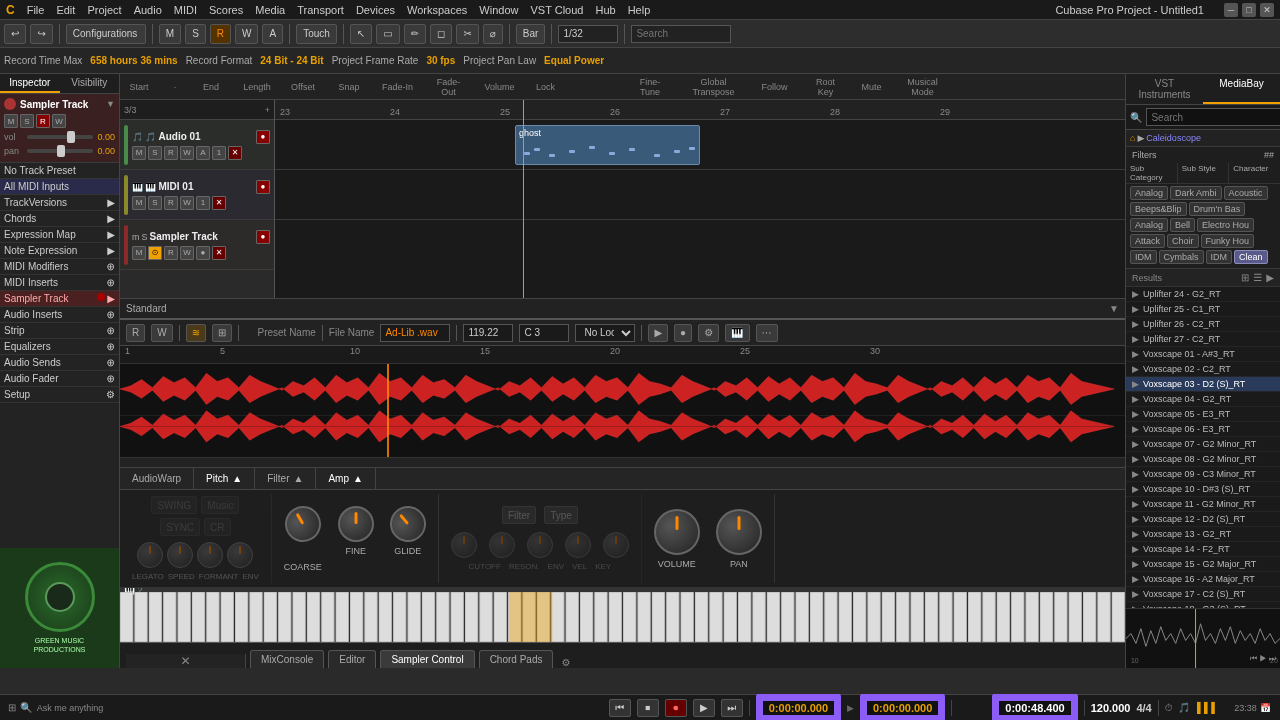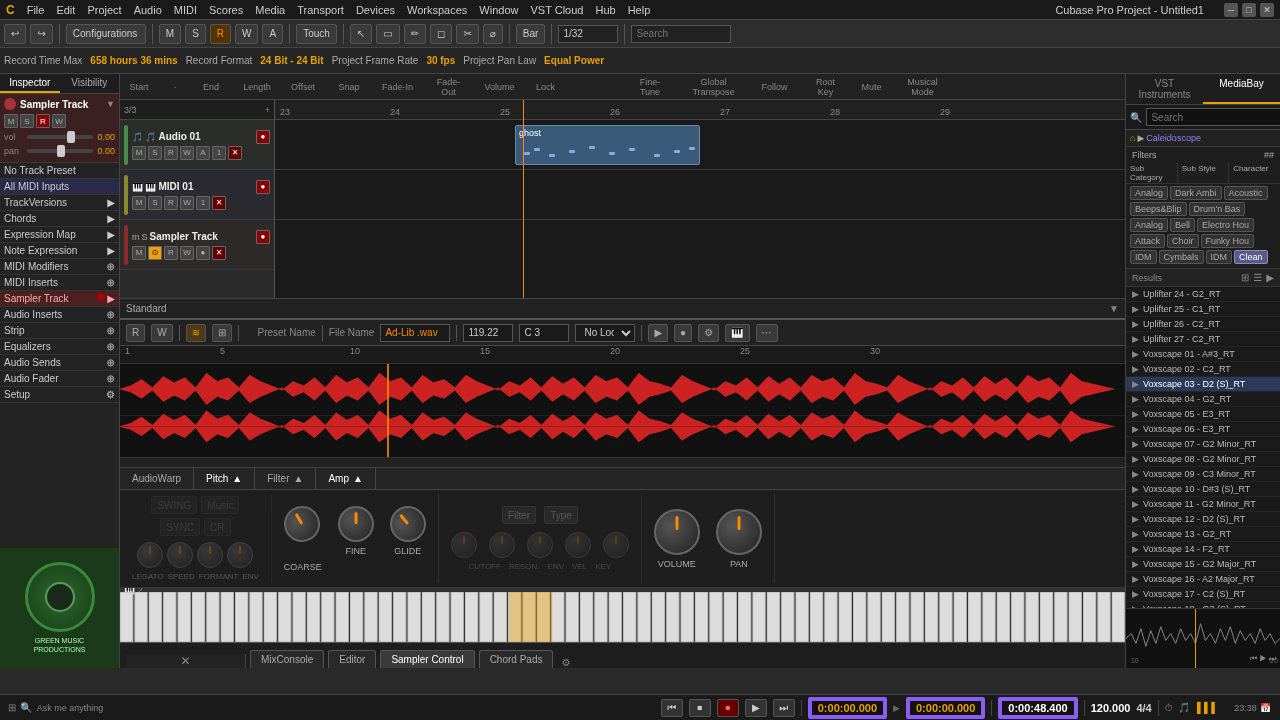--- a/index.html
+++ b/index.html
@@ -606,21 +606,21 @@
       cursor: pointer;
       font-size: 10px;
       border-radius: 2px;
     }
     .transport-time {
       color: #e8a000;
       font-size: 11px;
       font-weight: bold;
       background: #111;
       padding: 1px 6px;
-      border: 4px solid #8b5cf6;
+      border: 7px solid #8b5cf6;
       border-radius: 2px;
     }
     .transport-bpm {
       color: #fff;
       font-size: 11px;
       font-weight: bold;
     }
 
     .scrollbar-h {
       height: 10px;
@@ -1112,21 +1112,21 @@
             <div style="display:flex;gap:4px;">
               <span class="mini-label">LEGATO</span>
               <span class="mini-label">SPEED</span>
               <span class="mini-label">FORMANT</span>
               <span class="mini-label">ENV</span>
             </div>
           </div>
 
           <div class="synth-group">
             <div style="display:flex;gap:16px;">
-              <div style="display:flex;flex-direction:column;gap:20px;">
+              <div style="display:flex;flex-direction:column;align-items:center;gap:20px;">
                 <div class="knob" style="transform:rotate(-30deg);"></div>
                 <span class="knob-label">COARSE</span>
               </div>
               <div style="display:flex;flex-direction:column;align-items:center;gap:4px;">
                 <div class="knob" style="transform:rotate(0deg);"></div>
                 <span class="knob-label">FINE</span>
               </div>
               <div style="display:flex;flex-direction:column;align-items:center;gap:4px;">
                 <div class="knob" style="transform:rotate(-40deg);"></div>
                 <span class="knob-label">GLIDE</span>
@@ -1396,21 +1396,21 @@
     <button class="transport-btn">⏮</button>
     <button class="transport-btn">⏹</button>
     <button class="transport-btn" style="background:#660000;color:#ff6666;">⏺</button>
     <button class="transport-btn">▶</button>
     <button class="transport-btn">⏭</button>
     <div style="width:1px;background:#444;height:16px;"></div>
     <span class="transport-time">0:00:00.000</span>
     <span style="color:#666;font-size:9px;">▶</span>
     <span class="transport-time">0:00:00.000</span>
     <div style="width:1px;background:#444;height:16px;"></div>
-    <span class="transport-time" style="color:#fff;">0:00:48.400</span>
+    <span class="transport-time" style="color:#fff;margin-left:34px;">0:00:48.400</span>
     <div style="width:1px;background:#444;height:16px;"></div>
     <span class="transport-bpm">120.000</span>
     <span style="color:#ccc;font-size:11px;font-weight:bold;">4/4</span>
     <div style="width:1px;background:#444;height:16px;"></div>
     <span style="color:#888;font-size:10px;">⏱</span>
     <span style="color:#888;font-size:10px;cursor:pointer;">🎵</span>
     <span style="color:#e8a000;font-size:10px;">▌▌▌</span>
   </div>
 
   <div style="display:flex;gap:4px;align-items:center;margin-left:8px;color:#888;font-size:9px;">

